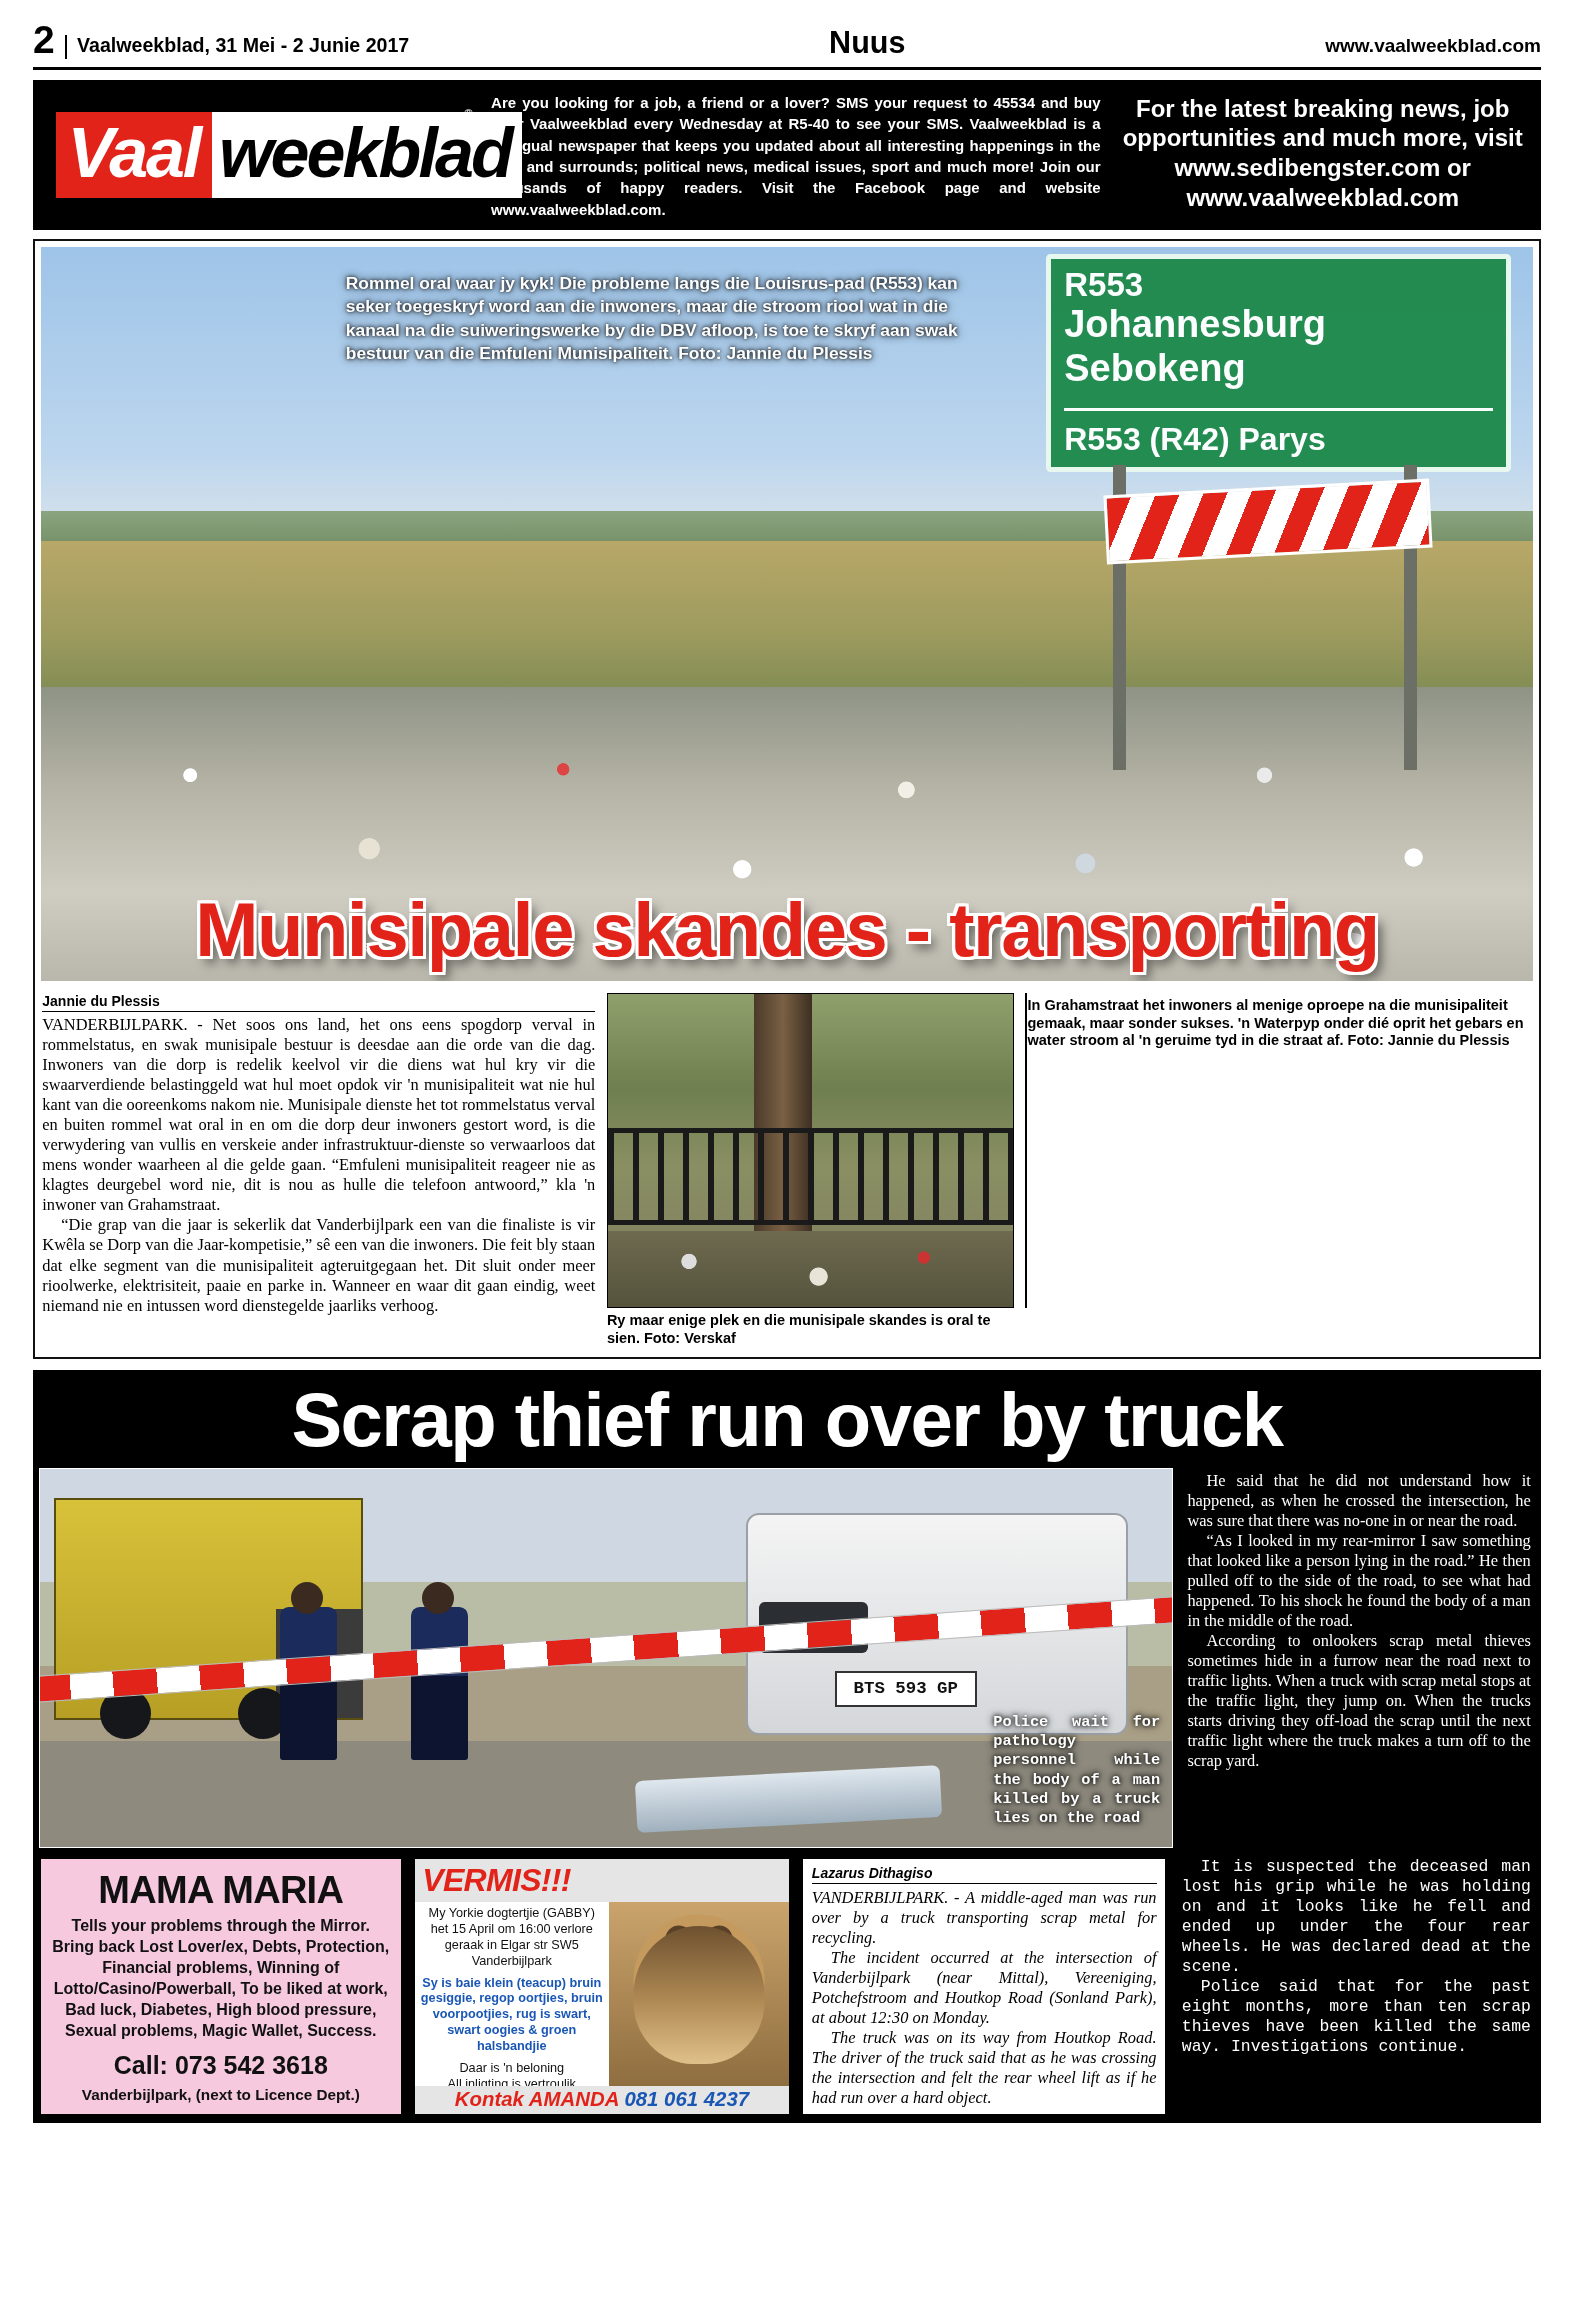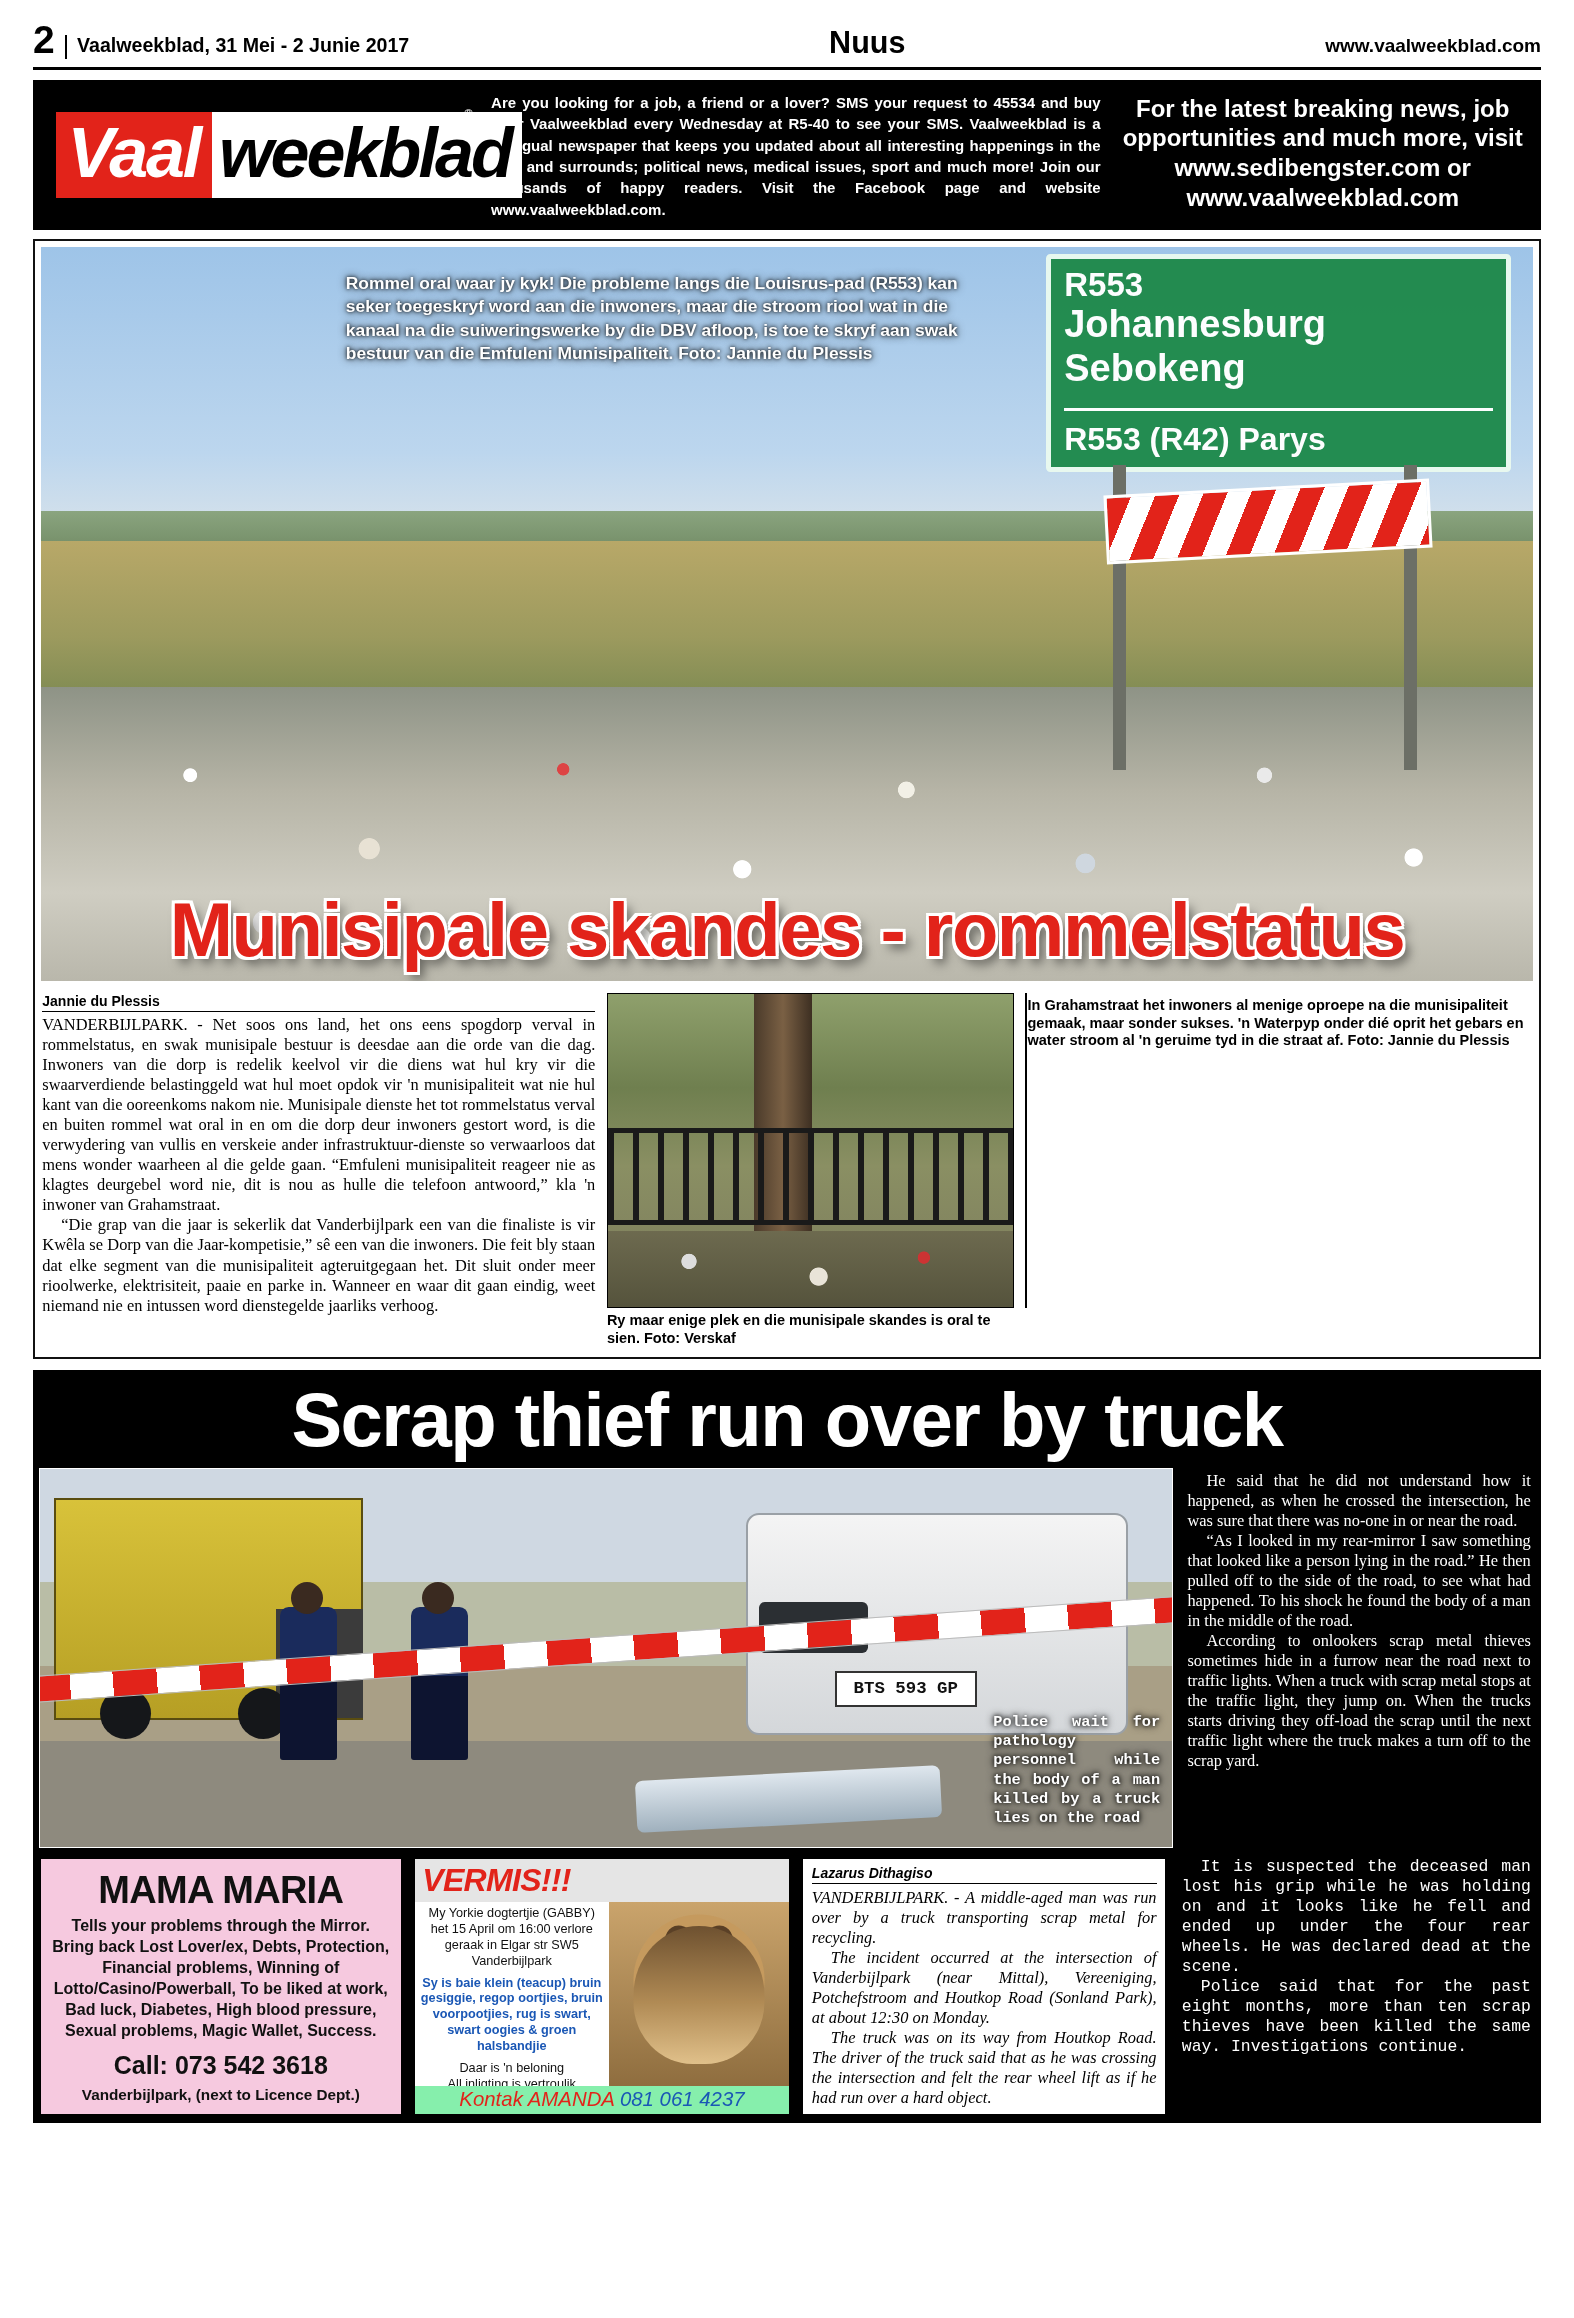--- a/index.html
+++ b/index.html
@@ -448,24 +448,24 @@
     position:absolute; left:50%; top:48%; transform:translate(-50%,-50%);
     width:131px; height:138px; border-radius:50% 50% 45% 45%;
     background:linear-gradient(#6e5130,#b08a54 55%, #e0c08a);
   }
   .vermis-photo .ear-l, .vermis-photo .ear-r {
     position:absolute; top:12%; width:33px; height:44px; background:#5a4026; border-radius:50% 50% 10% 10%;
   }
   .vermis-photo .ear-l { left:31%; transform:rotate(-18deg);}
   .vermis-photo .ear-r { right:31%; transform:rotate(18deg);}
   .vermis-contact {
-    background:#86efac;
+    background:#e5e5e5;
     color:#e2231a;
     font-size:20.4px;
-    font-weight:normal;
+    font-weight:bold;
     font-style:italic;
     text-align:center;
     padding:2.2px 4.4px;
     position:absolute;
     left:0; right:0; bottom:0;
   }
   .vermis-contact .num { color:#1a57b5; }
 
   .news-col {
     flex:1;
@@ -527,21 +527,21 @@
         <div>R553</div>
         <div class="line2">Johannesburg</div>
         <div class="line2">Sebokeng</div>
         <div class="line3">R553 (R42) Parys</div>
       </div>
       <div class="sign-post" style="right:407px; top:218px; height:305px;"></div>
       <div class="sign-post" style="right:116px; top:218px; height:305px;"></div>
       <div class="chevron"></div>
 
       <div class="lead-caption">Rommel oral waar jy kyk! Die probleme langs die Louisrus-pad (R553) kan seker toegeskryf word aan die inwoners, maar die stroom riool wat in die kanaal na die suiweringswerke  by die DBV afloop, is toe te skryf aan swak bestuur van die Emfuleni Munisipaliteit. Foto: Jannie du Plessis</div>
-      <div class="headline-overlay">Munisipale skandes - rommelstatus</div>
+      <div class="headline-overlay">Munisipale skandes - transporting</div>
     </div>
 
     <div class="lead-body">
       <div class="lead-col-text">
         <div class="byline">Jannie du Plessis</div>
         <div class="body-text">
           <p>VANDERBIJLPARK. - Net soos ons land, het ons eens spogdorp verval in rommelstatus, en swak munisipale bestuur is deesdae aan die orde van die dag. Inwoners van die dorp is redelik keelvol vir die diens wat hul kry vir die swaarverdiende belastinggeld wat hul moet opdok vir 'n munisipaliteit wat nie hul kant van die ooreenkoms nakom nie. Munisipale dienste het tot rommelstatus verval en buiten rommel wat oral in en om die dorp deur inwoners gestort word, is die verwydering van vullis en verskeie ander infrastruktuur-dienste so verwaarloos dat mens wonder waarheen al die gelde gaan. “Emfuleni munisipaliteit reageer nie as klagtes deurgebel word nie, dit is nou as hulle die telefoon antwoord,” kla 'n inwoner van Grahamstraat.</p>
           <p>“Die grap van die jaar is sekerlik dat Vanderbijlpark een van die finaliste is vir Kwêla se Dorp van die Jaar-kompetisie,” sê een van die inwoners. Die feit bly staan dat elke segment van die munisipaliteit agteruitgegaan het. Dit sluit onder meer rioolwerke, elektrisiteit, paaie en parke in. Wanneer en waar dit gaan eindig, weet niemand nie en intussen word dienstegelde jaarliks verhoog.</p>
         </div>
       </div>

